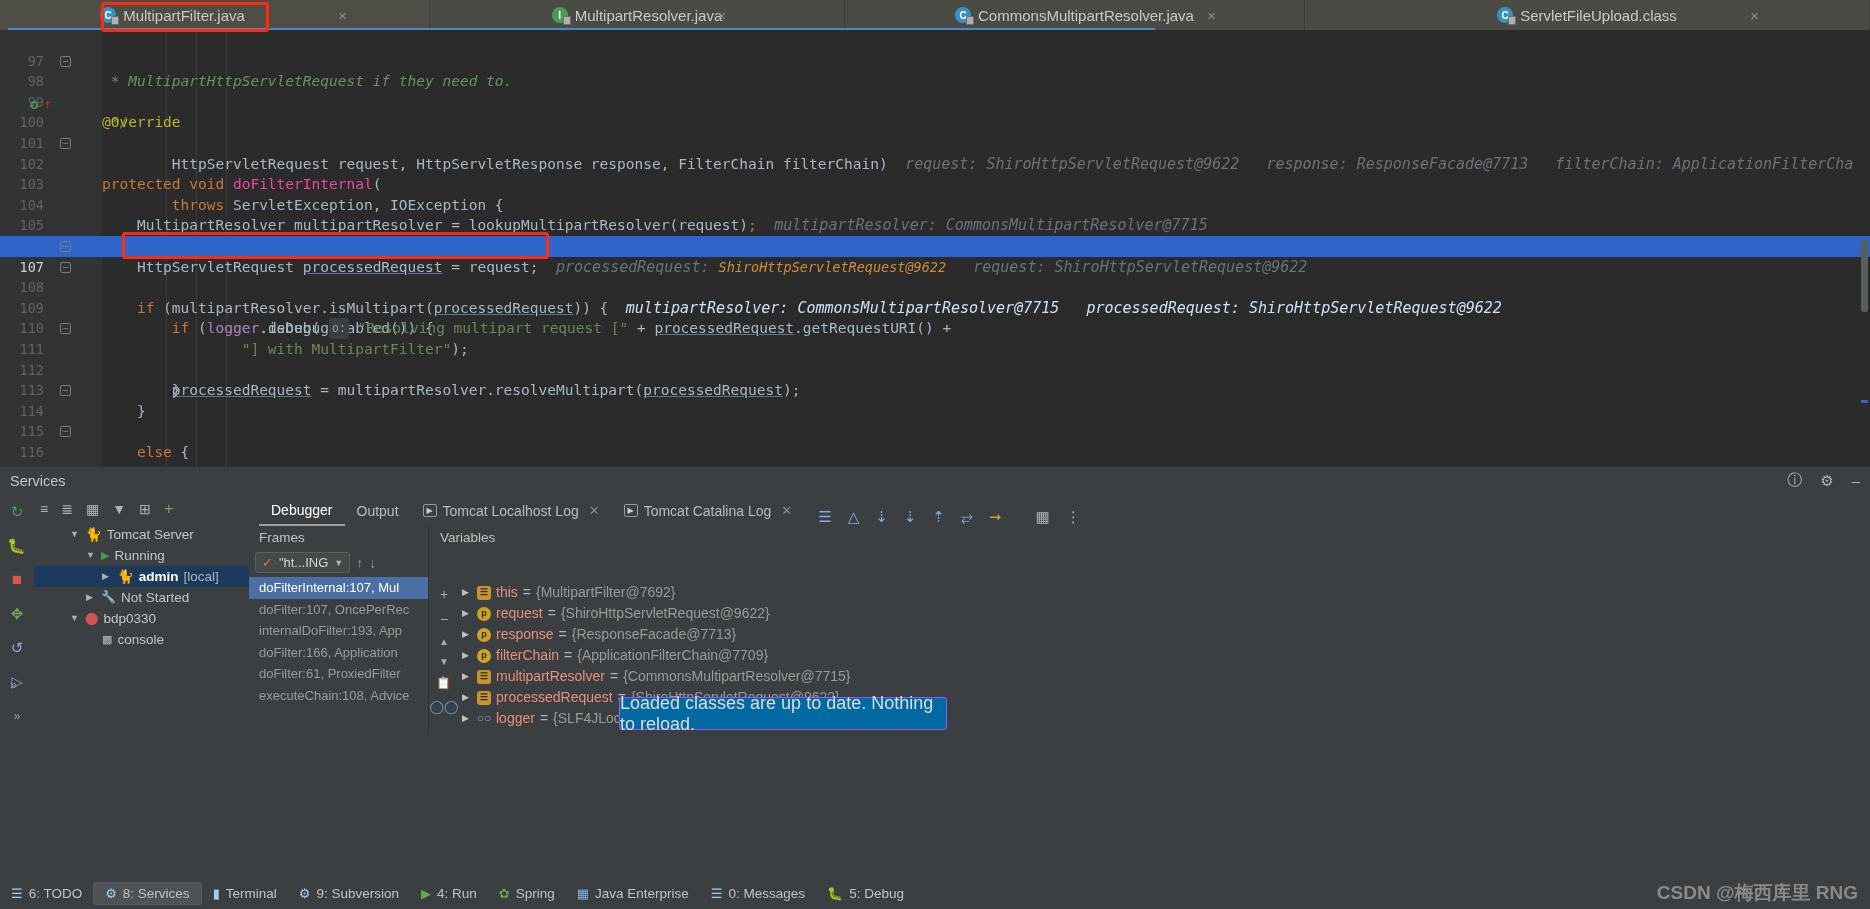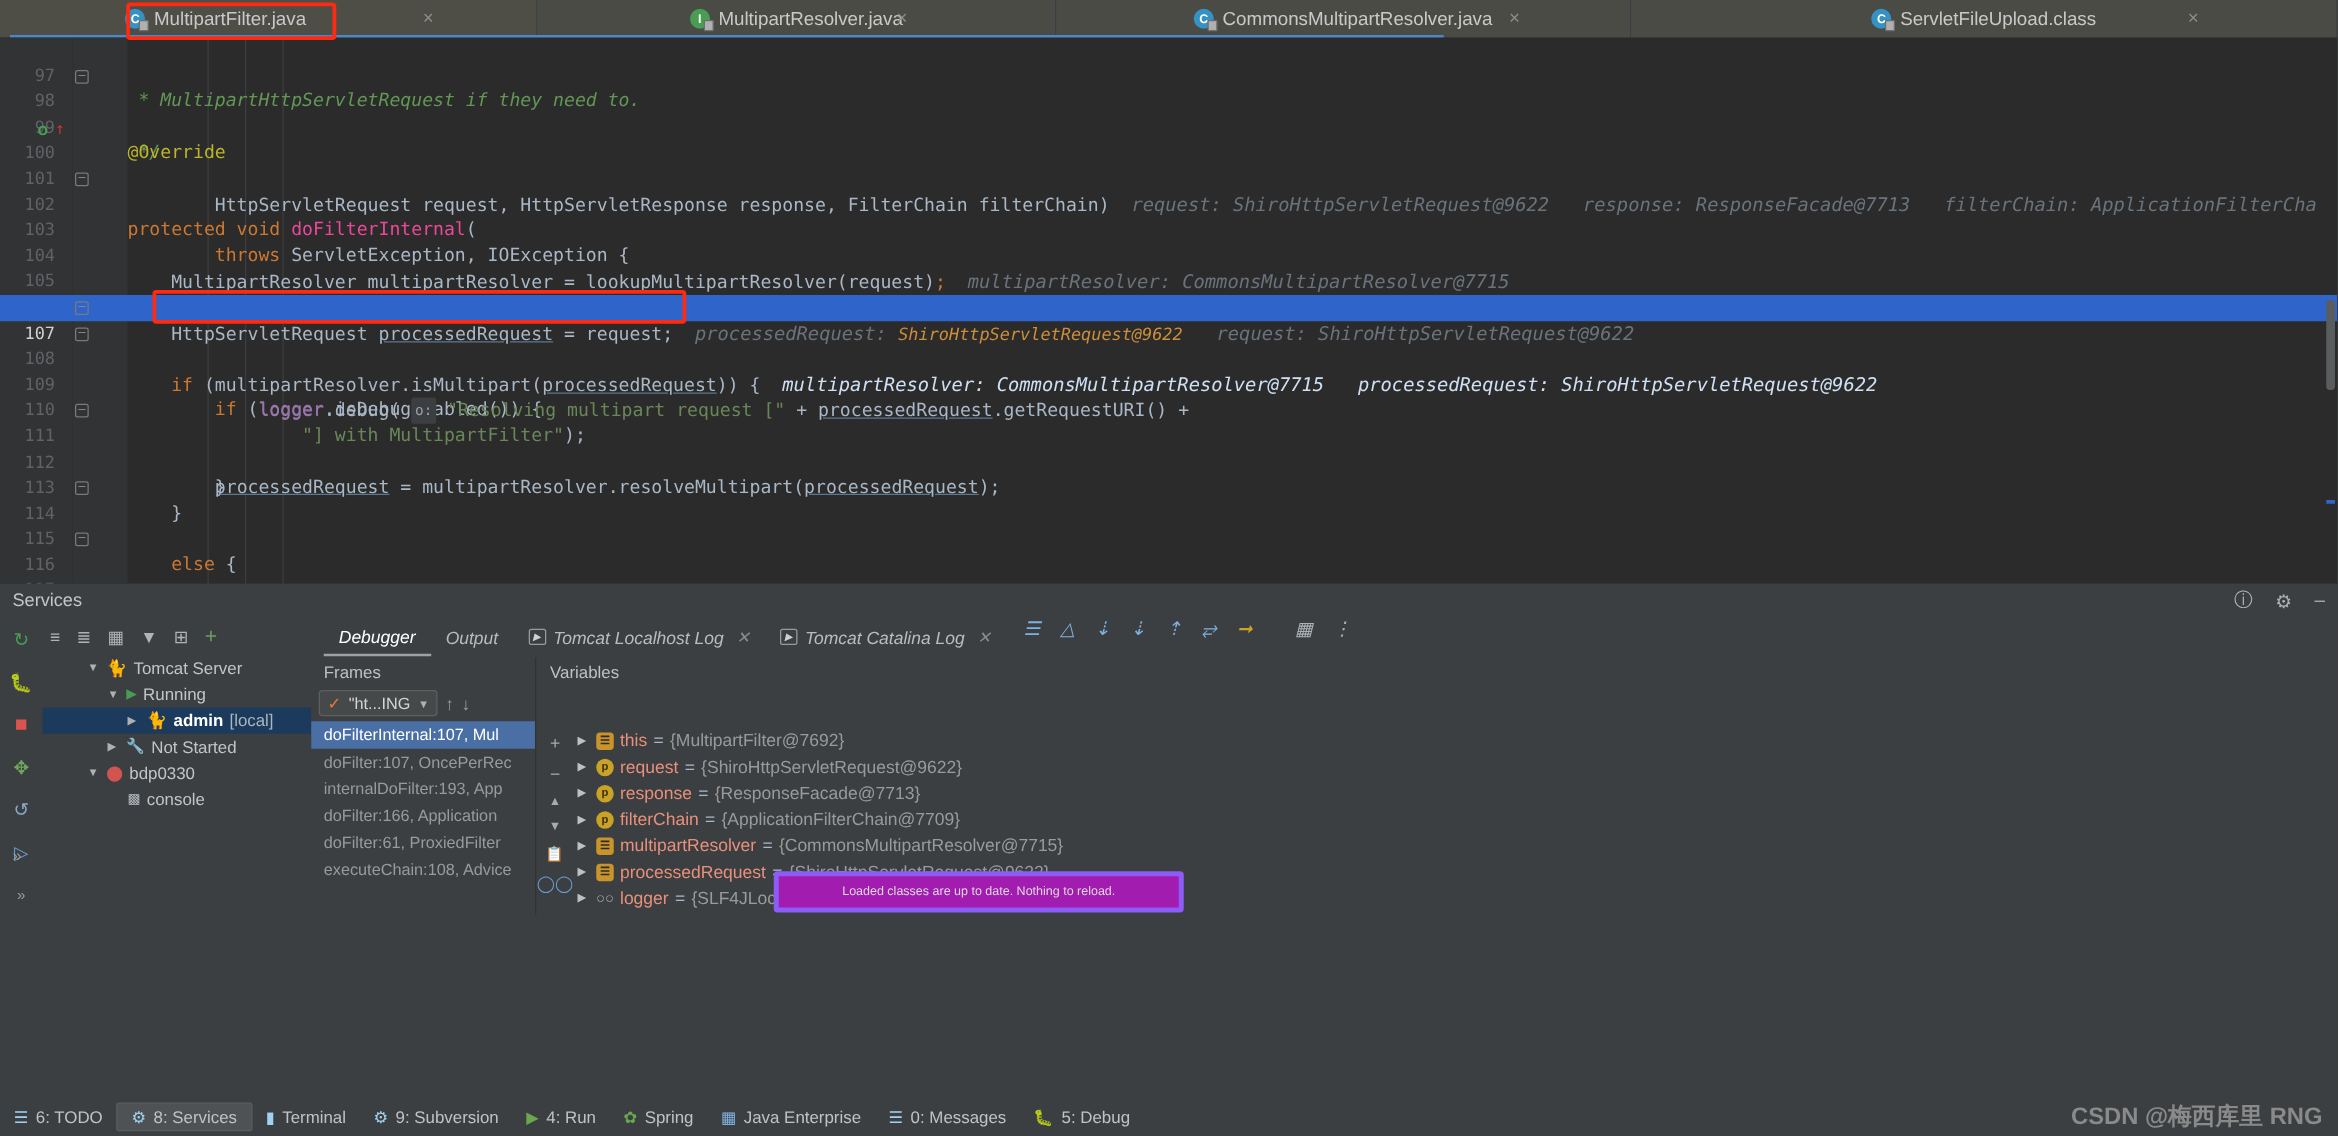--- a/index.html
+++ b/index.html
@@ -138,21 +138,21 @@
   }
   .rail-btn { width: 20px; height: 20px; display: flex; align-items: center; justify-content: center; font-size: 15px; }
 
   .svc-tree { position: absolute; top: 0; left: 34px; width: 215px; height: 238px; background: #3c3f41; }
   .svc-toolbar { display: flex; align-items: center; height: 30px; gap: 13px; padding-left: 6px; color: #b0b3b5; font-size: 14px; }
   .svc-row { height: 21px; line-height: 21px; font-size: 13.5px; color: #c4c4c4; display: flex; align-items: center; gap: 5px; white-space: nowrap; }
   .svc-row.sel { background: #1b3a5c; }
   .twisty { color: #b0b0b0; font-size: 9px; width: 10px; display:inline-block; }
 
   .dbg { position: absolute; top: 0; left: 249px; width: 1621px; height: 238px; background: #3c3f41; }
-  .dbg-tabs { display: flex; align-items: flex-start; height: 32px; gap: 0; padding-left: 10px; font-style: italic; }
+  .dbg-tabs { display: flex; align-items: flex-end; height: 32px; gap: 0; padding-left: 10px; }
   .dbg-tab { font-size: 14px; color: #bbbbbb; padding: 0 12px; line-height: 30px; height: 31px; display: flex; align-items: center; gap: 6px; }
   .dbg-tab.active { border-bottom: 2px solid #a0a0a0; color: #ffffff; }
   .runicon { display:inline-flex; align-items:center; justify-content:center; width:14px; height:13px; border:1px solid #9a9a9a; border-radius:2px; font-size:8px; color:#cfcfcf; }
   .tabx { color: #8a8a8a; font-size: 13px; margin-left: 4px; }
   .dbg-tools { display: flex; align-items: center; gap: 16px; margin-left: 14px; color: #b3b6b8; font-size: 15px; }
 
   .frames-col { position: absolute; top: 32px; left: 0; width: 180px; bottom: 0; background: #3c3f41; border-right: 1px solid #323232; }
   .vars-col { position: absolute; top: 32px; left: 181px; right: 0; bottom: 0; background: #3c3f41; }
   .col-head { height: 24px; line-height: 24px; font-size: 13.5px; color: #c0c0c0; padding-left: 10px; }
   .thread-row { display: flex; align-items: center; gap: 6px; padding: 2px 0 4px 6px; }
@@ -172,23 +172,23 @@
   .vicon { width: 14px; height: 14px; border-radius: 3px; display: inline-flex; align-items: center; justify-content: center; font-size: 9px; font-weight: bold; color: #2b2b2b; }
   .vicon.param { background: #c9a227; border-radius: 50%; color: #3a3000; }
   .vicon.local { background: #c9952a; }
   .vicon.field { background: transparent; color: #9aa0a6; font-size: 12px; }
   .vname { color: #e8907b; }
   .veq { color: #a9b7c6; }
   .vval { color: #9a9a9a; }
 
   .tooltip {
     position: absolute; left: 619px; top: 697px; width: 328px; height: 33px;
-    background: #a21caf; border: 4px solid #8b5cf6; border-radius: 3px;
+    background: #0369a1; border: 1px solid #8b5cf6; border-radius: 3px;
     display: flex; align-items: center; justify-content: center;
-    font-size: 10px; color: #dcdcdc; z-index: 30;
+    font-size: 18px; color: #dcdcdc; z-index: 30;
   }
 
   
   .statusbar {
     position: absolute; bottom: 0; left: 0; width: 1870px; height: 32px;
     background: #3c3f41; display: flex; align-items: center; gap: 0;
   }
   .sb-item { display: flex; align-items: center; gap: 6px; font-size: 13.5px; color: #c2c2c2; padding: 3px 11px; white-space: nowrap; }
   .sb-item.active { background: #4e5254; border: 1px solid #5a5d5f; border-radius: 2px; }
   .sb-ico { font-size: 13px; color: #9fd1f0; }

